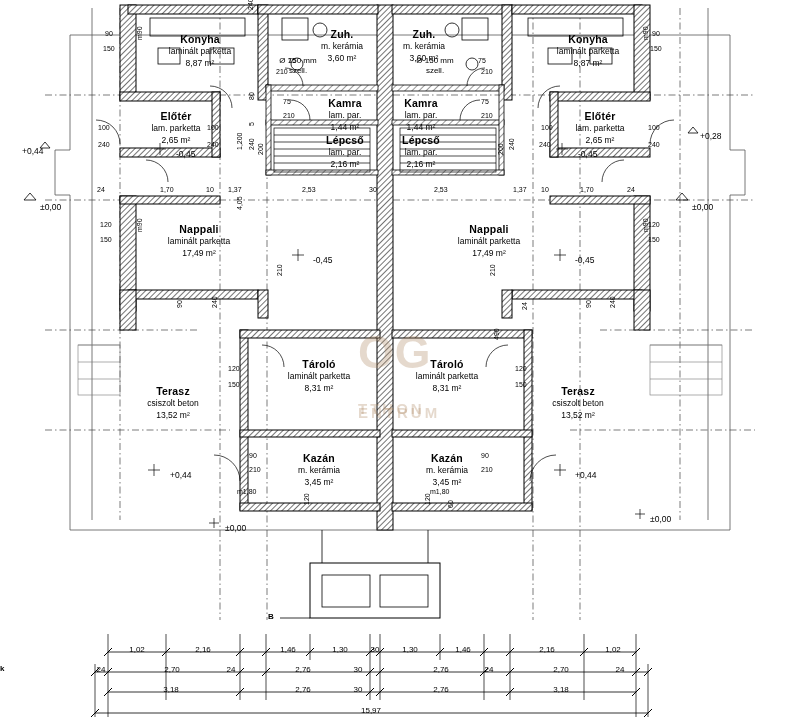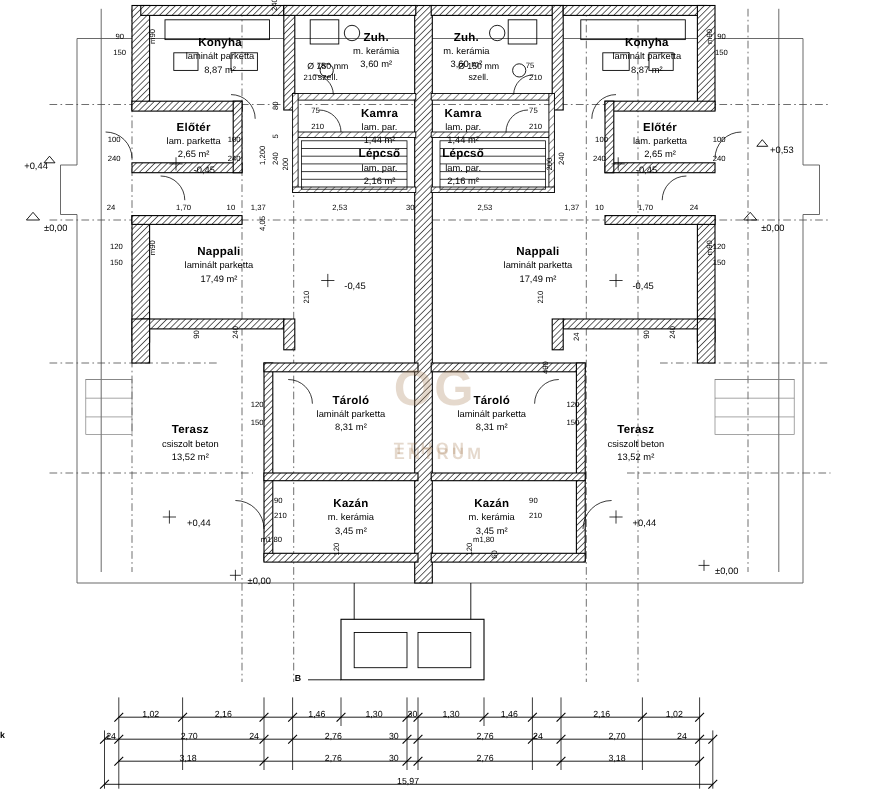--- a/index.html
+++ b/index.html
@@ -302,21 +302,21 @@
        <div class="txt room-sub center" style="left:447px;top:465px;">m. kerámia</div>
        <div class="txt room-sub center" style="left:447px;top:477px;">3,45 m²</div>
     <div class="txt room-name center" style="left:173px;top:385px;">Terasz</div>
        <div class="txt room-sub center" style="left:173px;top:398px;">csiszolt beton</div>
        <div class="txt room-sub center" style="left:173px;top:410px;">13,52 m²</div>
     <div class="txt room-name center" style="left:578px;top:385px;">Terasz</div>
        <div class="txt room-sub center" style="left:578px;top:398px;">csiszolt beton</div>
        <div class="txt room-sub center" style="left:578px;top:410px;">13,52 m²</div>
     <div class="txt lvl" style="left:22px;top:146px;">+0,44</div>
     <div class="txt lvl" style="left:40px;top:202px;">±0,00</div>
-    <div class="txt lvl" style="left:700px;top:131px;">+0,53</div>
+    <div class="txt lvl" style="left:700px;top:131px;">+0,28</div>
     <div class="txt lvl" style="left:692px;top:202px;">±0,00</div>
     <div class="txt lvl" style="left:176px;top:149px;">-0,45</div>
     <div class="txt lvl" style="left:578px;top:149px;">-0,45</div>
     <div class="txt lvl" style="left:313px;top:255px;">-0,45</div>
     <div class="txt lvl" style="left:575px;top:255px;">-0,45</div>
     <div class="txt lvl" style="left:170px;top:470px;">+0,44</div>
     <div class="txt lvl" style="left:575px;top:470px;">+0,44</div>
     <div class="txt lvl" style="left:225px;top:523px;">±0,00</div>
     <div class="txt lvl" style="left:650px;top:514px;">±0,00</div>
     <div class="txt dim center" style="left:298px;top:56px;">Ø 150 mm</div>

